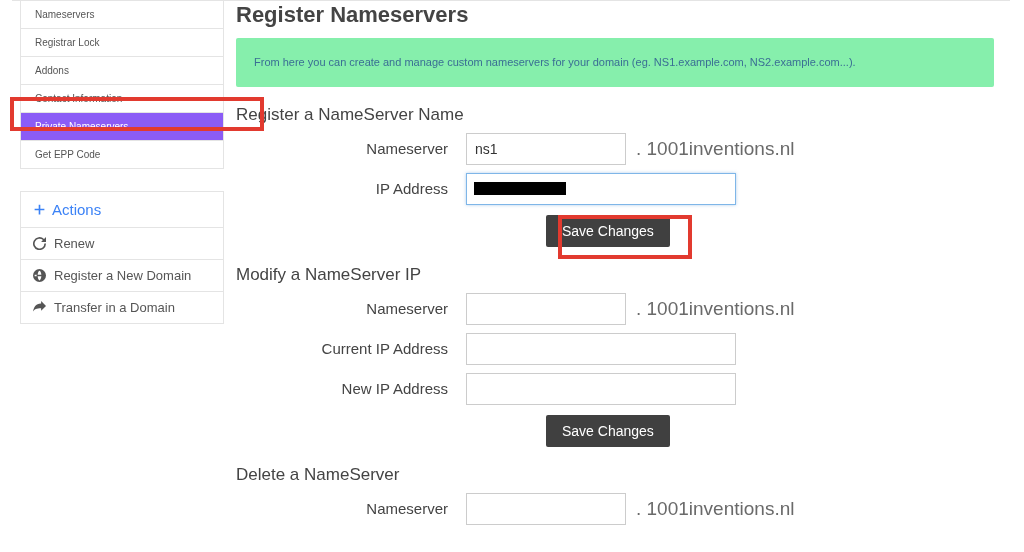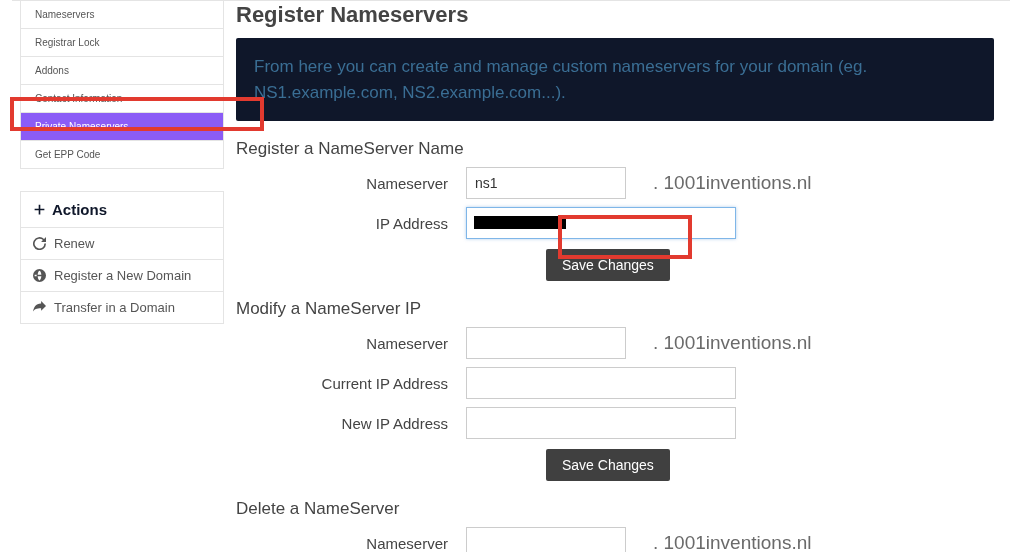--- a/index.html
+++ b/index.html
@@ -3,30 +3,30 @@
 <meta charset="utf-8">
 <style>
   * { box-sizing: border-box; margin: 0; padding: 0; }
   html, body { width: 1024px; height: 552px; font-family: "Segoe UI", Arial, sans-serif; background: #ffffff; color: #444; font-size: 14px; }
   .wrap { display: flex; width: 100%; height: 100%; padding: 0; position: relative; }
   .sidebar { width: 236px; padding: 0 12px 0 20px; }
   .menu { border: 1px solid #e4e4e4; border-top: none; background: #fff; }
   .menu-item { padding: 8px 14px; border-top: 1px solid #e4e4e4; color: #555; cursor: pointer; font-size: 10px; }
   .menu-item.active { background: #8b5cf6; color: #fff; }
   .actions-panel { margin-top: 22px; border: 1px solid #e4e4e4; background: #fff; }
-  .actions-header { padding: 9px 12px; font-weight: 700; color: #0f172a; display: flex; align-items: center; gap: 6px; font-size: 15px; }
+  .actions-header { padding: 9px 12px; font-weight: 400; color: #3b82f6; display: flex; align-items: center; gap: 6px; font-size: 15px; }
   .action-item { padding: 8px 12px; border-top: 1px solid #e4e4e4; color: #555; cursor: pointer; font-size: 13px; display: flex; align-items: center; gap: 8px; }
   .action-item svg, .actions-header svg { width: 13px; height: 13px; fill: currentColor; }
   .main { flex: 1; padding: 2px 30px 10px 0; position: relative; }
   h2 { font-size: 22px; font-weight: 700; color: #444; margin: 0 0 10px 0; }
   h3 { font-size: 17px; font-weight: 400; color: #444; margin: 18px 0 8px 0; }
-  .alert { background: #0f172a; color: #3a6e94; padding: 16px 18px; border-radius: 2px; line-height: 1.5; font-size: 17px; }
+  .alert { background: #86efac; color: #3a6e94; padding: 16px 18px; border-radius: 2px; line-height: 1.5; font-size: 11px; }
   .form-row { display: flex; align-items: center; margin: 8px 0; }
   .form-label { width: 230px; text-align: right; padding-right: 18px; color: #444; font-size: 15px; }
-  .form-control-cell { display: flex; align-items: center; gap: 27px; }
+  .form-control-cell { display: flex; align-items: center; gap: 10px; }
   input.text { height: 32px; border: 1px solid #ccc; padding: 0 8px; font-size: 14px; color: #333; }
   .w-short { width: 160px; }
   .w-long { width: 270px; }
   .suffix { color: #6a6a6a; font-size: 19px; }
   .btn-row { margin: 10px 0 0 0; padding-left: 310px; }
   .btn-primary { background: #404040; color: #fff; border: none; padding: 8px 16px; font-size: 14px; border-radius: 2px; cursor: pointer; }
   .highlight-red { position: absolute; border: 4px solid #e23a2f; pointer-events: none; }
   .topline { position:absolute; top:0; left:12px; right:14px; height:1px; background:#e4e4e4; }
   .redacted { position:absolute; left:8px; top:9px; width:92px; height:13px; background:#000; }
   .input-wrap { position:relative; }

